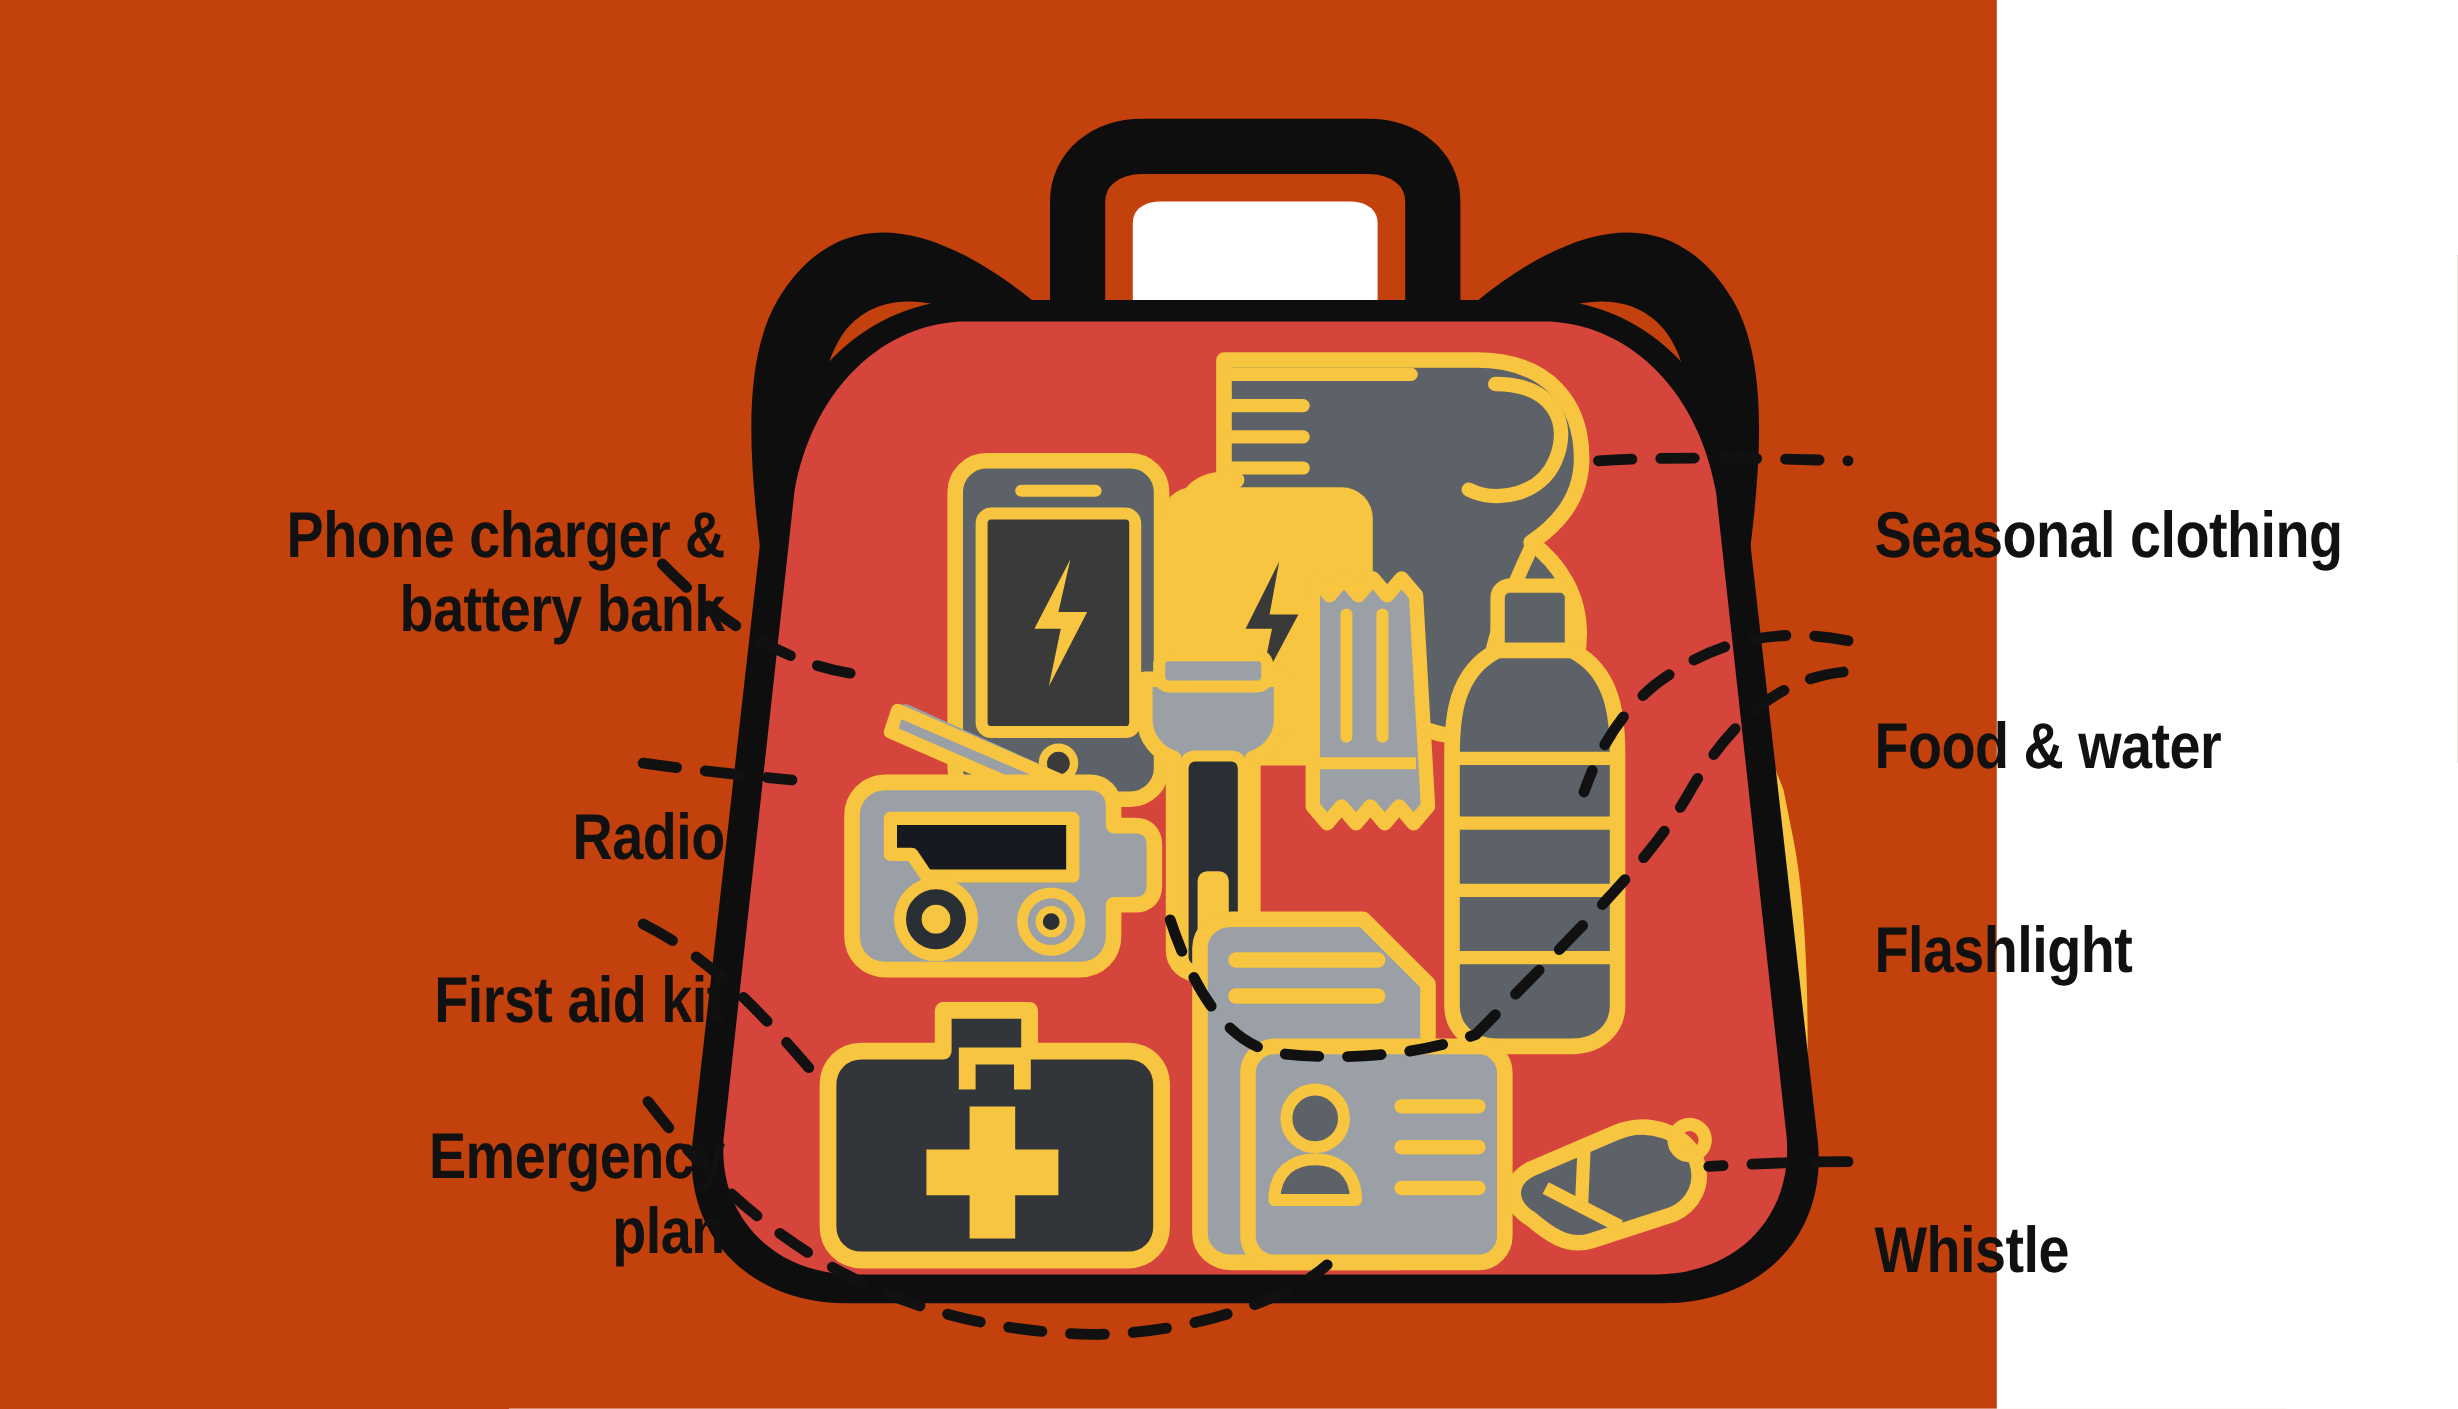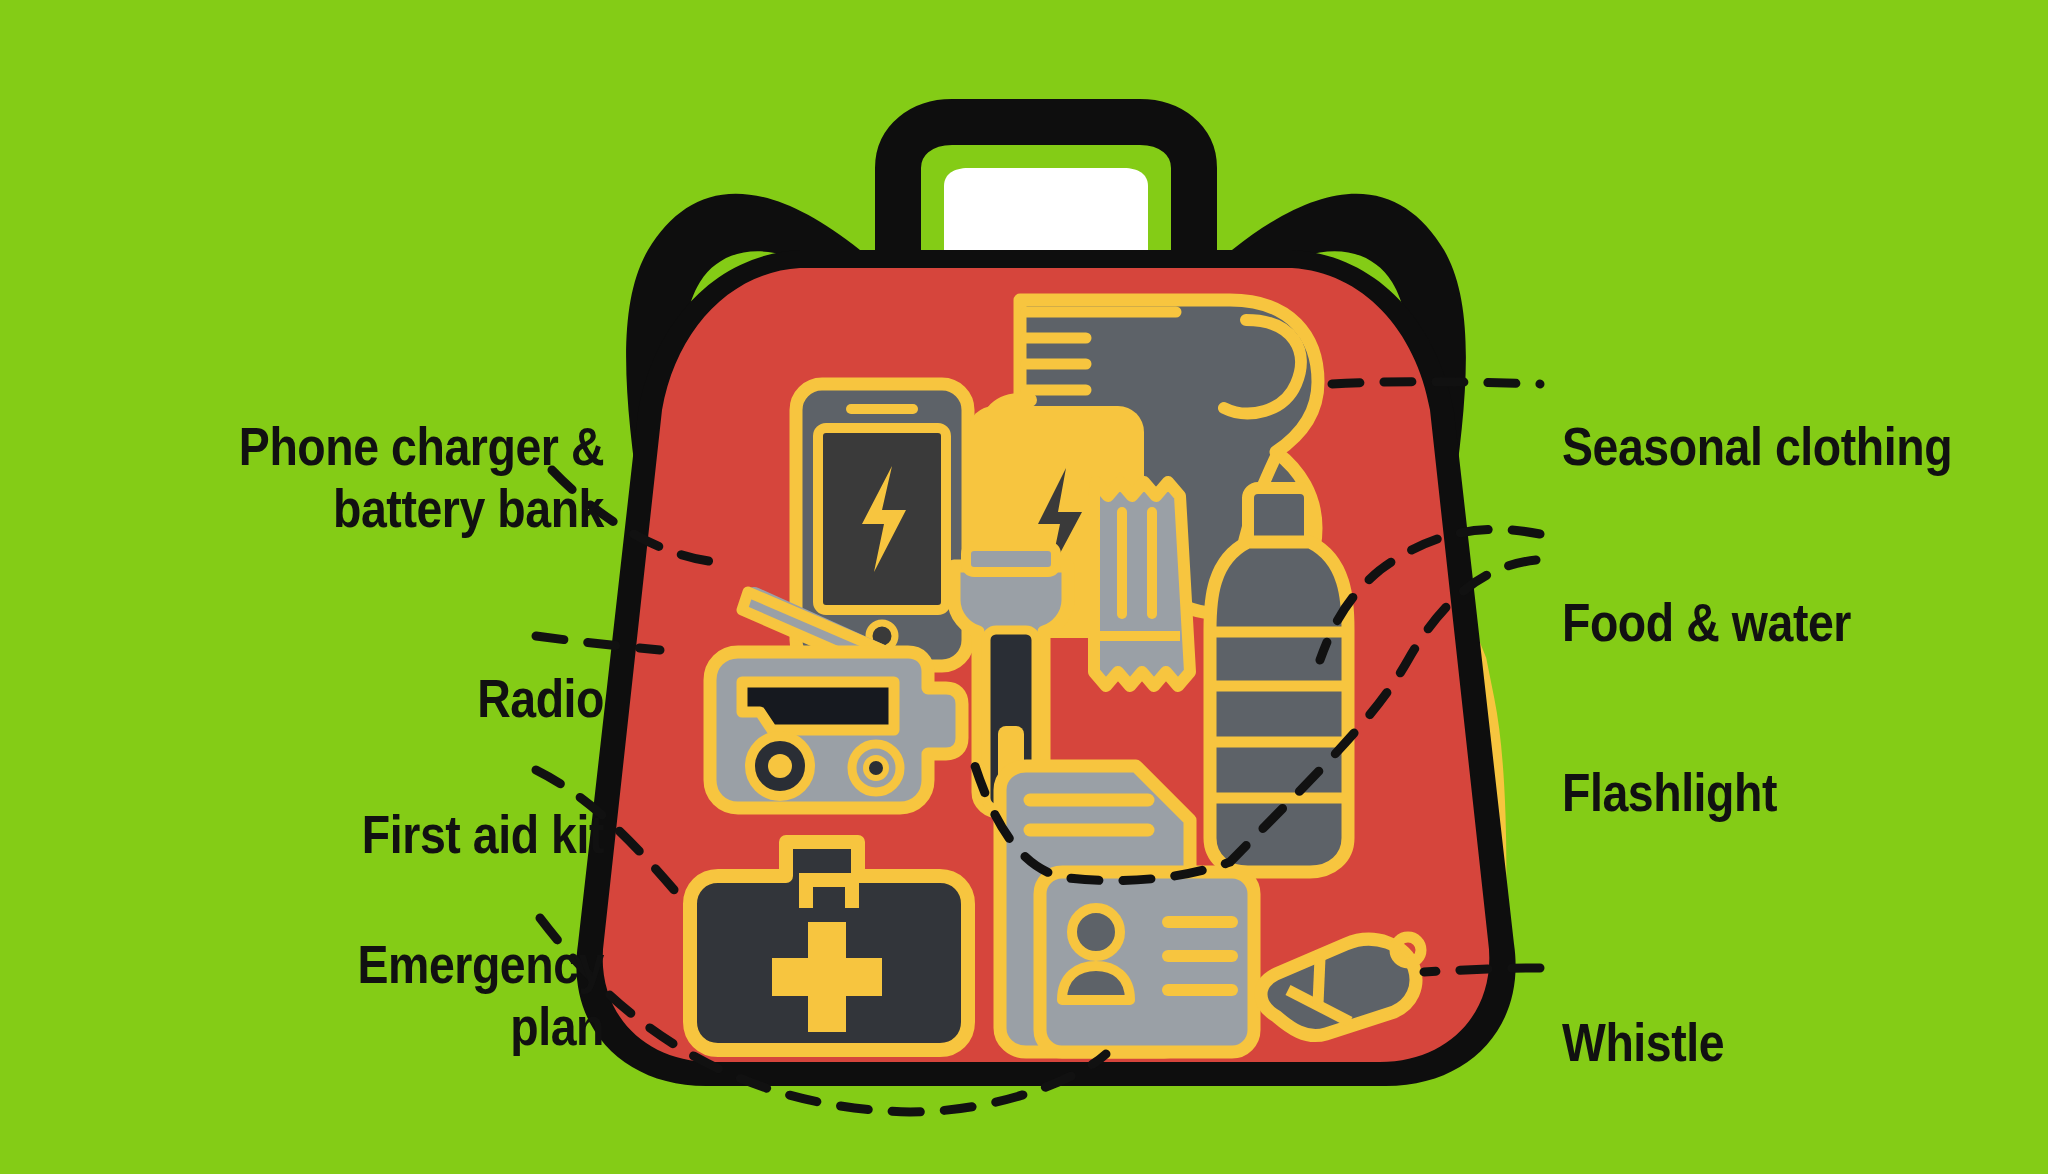--- a/index.html
+++ b/index.html
@@ -9,23 +9,23 @@
     background: #ffffff;
   }
   body {
     width: 2048px;
     height: 1174px;
     overflow: hidden;
     font-family: "Liberation Sans", sans-serif;
   }
   #stage {
     position: relative;
-    width: 2048px;
+    width: 1664px;
     height: 1174px;
-    background: #84cc16;
+    background: #c2410c;
   }
   #stage svg.layer {
     position: absolute;
     top: 0;
     left: 0;
     width: 2048px;
     height: 1174px;
   }
   .label {
     position: absolute;

